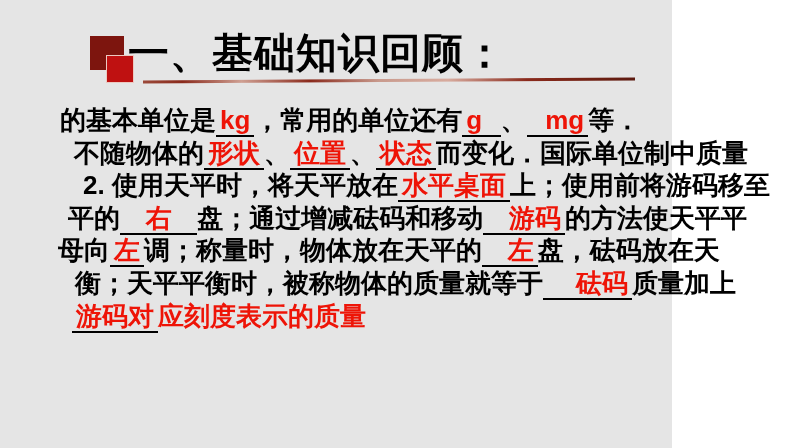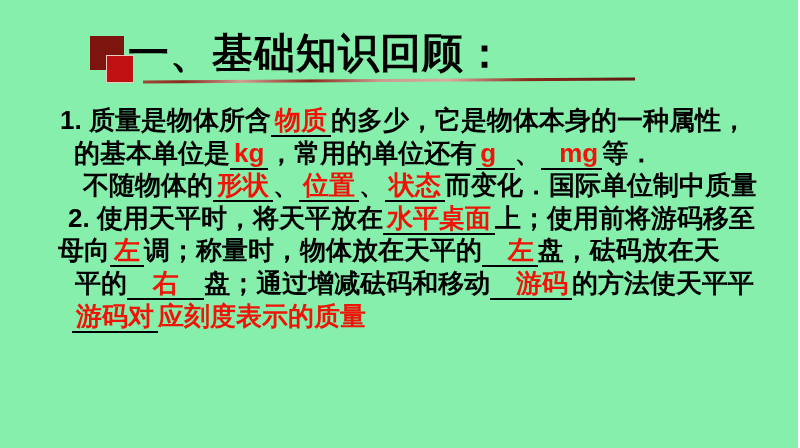--- a/index.html
+++ b/index.html
@@ -6,21 +6,21 @@
     --answer:#ee1407;
     --ink:#000000;
     --decor-dark:#7d150e;
     --decor-bright:#bf1111;
   }
   html,body{margin:0;padding:0;}
   body{
     width:800px;height:448px;overflow:hidden;background:#ffffff;
     font-family:"Liberation Sans","DejaVu Sans",sans-serif;
   }
-  .slide{position:relative;width:798px;height:448px;background:#86efac;}
+  .slide{position:relative;width:672px;height:448px;background:#e5e5e5;}
 
   
   .sq-dark{
     position:absolute;left:90px;top:36px;width:34px;height:34px;
     background:var(--decor-dark);
   }
   .sq-bright{
     position:absolute;left:107px;top:56px;width:26px;height:26px;
     background:var(--decor-bright);
     box-shadow:0 0 0 1px #ecc9c1;
@@ -66,21 +66,21 @@
 </style>
 </head>
 <body>
 
 <div class="slide">
   <div class="sq-dark"></div>
   <div class="sq-bright"></div>
   <h1 class="title">一、基础知识回顾：</h1>
   <div class="title-underline"></div>
   <div class="body-block">
-      <div class="line"><span class="seg-k">1. 质量是物体所含</span><span class="seg-ru">物质</span><span class="seg-k">的多少，它是物体本身的一种属性，</span></div>
       <div class="line"><span class="seg-k">的基本单位是</span><span class="seg-ru">kg</span><span class="seg-k">，常用的单位还有</span><span class="seg-ru">g  </span><span class="seg-k">、</span><span class="seg-ru">  mg</span><span class="seg-k">等．</span></div>
       <div class="line"><span class="seg-k">不随物体的</span><span class="seg-ru">形状</span><span class="seg-k">、</span><span class="seg-ru">位置</span><span class="seg-k">、</span><span class="seg-ru">状态</span><span class="seg-k">而变化．国际单位制中质量</span></div>
       <div class="line"><span class="seg-k">2. 使用天平时，将天平放在</span><span class="seg-ru">水平桌面</span><span class="seg-k">上；使用前将游码移至</span></div>
+      <div class="line"><span class="seg-k">平的</span><span class="seg-ru">   右   </span><span class="seg-k">盘；通过增减砝码和移动</span><span class="seg-ru">   游码</span><span class="seg-k">的方法使天平平</span></div>
       <div class="line"><span class="seg-k">母向</span><span class="seg-ru">左</span><span class="seg-k">调；称量时，物体放在天平的</span><span class="seg-ru">   左</span><span class="seg-k">盘，砝码放在天</span></div>
-      <div class="line"><span class="seg-k">平的</span><span class="seg-ru">   右   </span><span class="seg-k">盘；通过增减砝码和移动</span><span class="seg-ru">   游码</span><span class="seg-k">的方法使天平平</span></div>
+      <div class="line"><span class="seg-k">衡；天平平衡时，被称物体的质量就等于</span><span class="seg-ru">    砝码</span><span class="seg-k">质量加上</span></div>
       <div class="line"><span class="seg-ru">游码对</span><span class="seg-r">应刻度表示的质量</span></div>
     </div>
 </div>
 
 </body></html>

